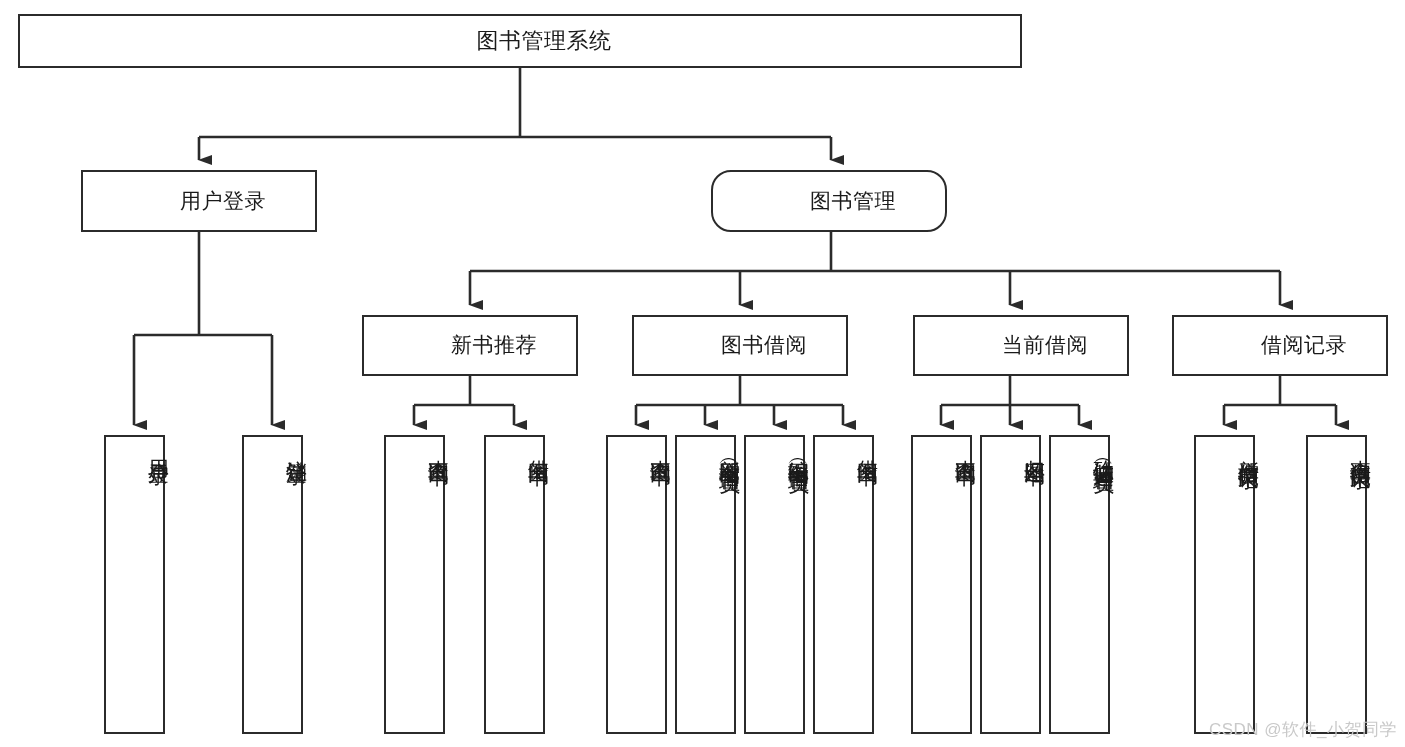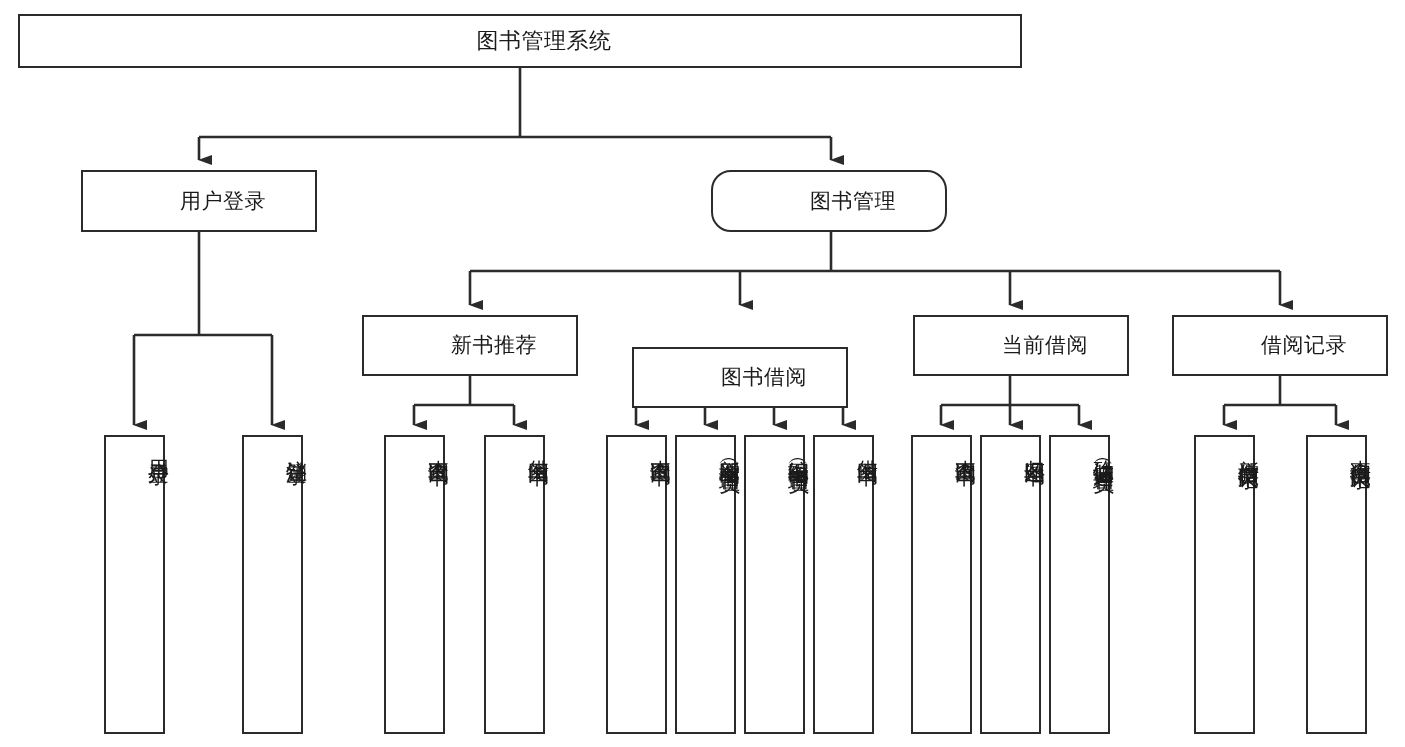--- a/index.html
+++ b/index.html
@@ -138,21 +138,21 @@
   <div class="node horizontal" style="left:81px; top:170px; width:236px; height:62px;">
     <span class="node-label">用户登录</span>
   </div>
   <div class="node horizontal" style="left:711px; top:170px; width:236px; height:62px;border-radius:20px;">
     <span class="node-label">图书管理</span>
   </div>
 
   <div class="node horizontal" style="left:362px; top:315px; width:216px; height:61px;">
     <span class="node-label">新书推荐</span>
   </div>
-  <div class="node horizontal" style="left:632px; top:315px; width:216px; height:61px;margin-top:32px;">
+  <div class="node horizontal" style="left:632px; top:315px; width:216px; height:61px;">
     <span class="node-label">图书借阅</span>
   </div>
   <div class="node horizontal" style="left:902px; top:315px; width:216px; height:61px;margin-left:11px;">
     <span class="node-label">当前借阅</span>
   </div>
   <div class="node horizontal" style="left:1172px; top:315px; width:216px; height:61px;">
     <span class="node-label">借阅记录</span>
   </div>
 
   <div class="node vertical" style="left:104px; top:435px; width:61px; height:299px;">
@@ -192,14 +192,15 @@
     <span class="node-label">确认归还（管理员）</span>
   </div>
 
   <div class="node vertical" style="left:1194px; top:435px; width:61px; height:299px;">
     <span class="node-label">新增借阅记录</span>
   </div>
   <div class="node vertical" style="left:1306px; top:435px; width:61px; height:299px;">
     <span class="node-label">查询借阅记录</span>
   </div>
 
+  <div id="watermark">CSDN @软件_小贺同学</div>
 
 </div>
 
 </body></html>

